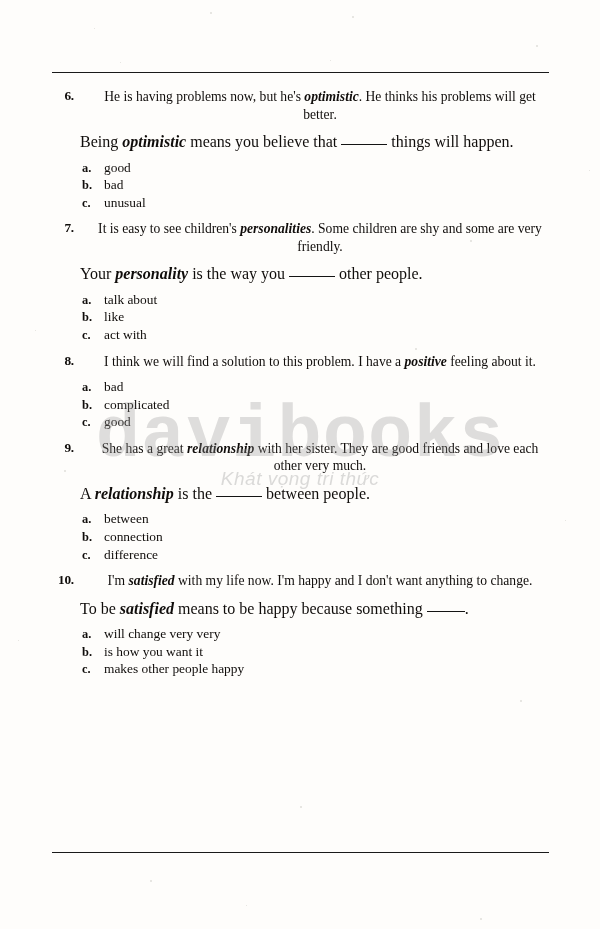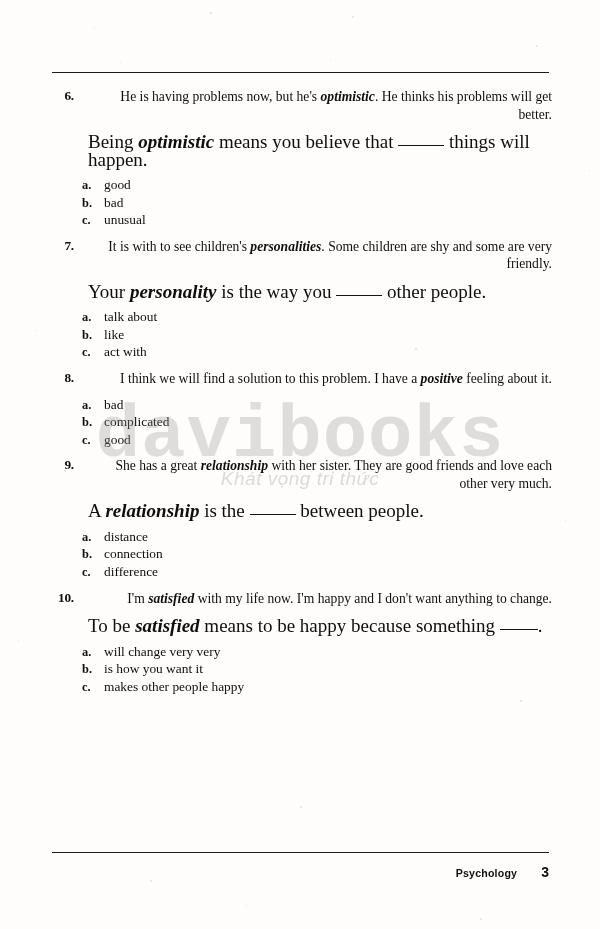--- a/index.html
+++ b/index.html
@@ -61,26 +61,26 @@
     font-family: "Liberation Serif", serif;
     letter-spacing: -0.2px;
   }
   .item .body {
     margin-left: 28px;
   }
   .stem {
     font-size: 13.6px;
     line-height: 17.5px;
     margin: 0 0 0 8px;
-    text-align: right;
+    text-align: center;
   }
   .prompt {
-    font-size: 19px;
+    font-size: 16px;
     line-height: 17.5px;
-    margin: 10px 0 0 8px;
+    margin: 10px 0 0 0;
   }
   .bold-italic {
     font-weight: bold;
     font-style: italic;
   }
   .blank {
     display: inline-block;
     border-bottom: 1px solid #141414;
     width: 46px;
     height: 10px;
@@ -175,21 +175,21 @@
           <ul class="choices">
             <li><span class="ltr">a.</span><span>good</span></li>
             <li><span class="ltr">b.</span><span>bad</span></li>
             <li><span class="ltr">c.</span><span>unusual</span></li>
           </ul>
         </div>
       </div>
       <div class="item">
         <div class="num">7.</div>
         <div class="body">
-          <p class="stem"><span>It is with to see children's </span><span class="bold-italic">personalities</span><span>. Some children are shy and some are very friendly.</span></p>
+          <p class="stem"><span>It is easy to see children's </span><span class="bold-italic">personalities</span><span>. Some children are shy and some are very friendly.</span></p>
           <p class="prompt"><span>Your </span><span class="bold-italic">personality</span><span> is the way you </span><span class="blank"></span><span> other people.</span></p>
           <ul class="choices">
             <li><span class="ltr">a.</span><span>talk about</span></li>
             <li><span class="ltr">b.</span><span>like</span></li>
             <li><span class="ltr">c.</span><span>act with</span></li>
           </ul>
         </div>
       </div>
       <div class="item">
         <div class="num">8.</div>
@@ -201,21 +201,21 @@
             <li><span class="ltr">c.</span><span>good</span></li>
           </ul>
         </div>
       </div>
       <div class="item">
         <div class="num">9.</div>
         <div class="body">
           <p class="stem"><span>She has a great </span><span class="bold-italic">relationship</span><span> with her sister. They are good friends and love each other very much.</span></p>
           <p class="prompt"><span>A </span><span class="bold-italic">relationship</span><span> is the </span><span class="blank"></span><span> between people.</span></p>
           <ul class="choices">
-            <li><span class="ltr">a.</span><span>distance</span></li>
+            <li><span class="ltr">a.</span><span>between</span></li>
             <li><span class="ltr">b.</span><span>connection</span></li>
             <li><span class="ltr">c.</span><span>difference</span></li>
           </ul>
         </div>
       </div>
       <div class="item">
         <div class="num">10.</div>
         <div class="body">
           <p class="stem"><span>I'm </span><span class="bold-italic">satisfied</span><span> with my life now. I'm happy and I don't want anything to change.</span></p>
           <p class="prompt"><span>To be </span><span class="bold-italic">satisfied</span><span> means to be happy because something </span><span class="blank short"></span><span>.</span></p>
@@ -223,24 +223,20 @@
             <li><span class="ltr">a.</span><span>will change very very</span></li>
             <li><span class="ltr">b.</span><span>is how you want it</span></li>
             <li><span class="ltr">c.</span><span>makes other people happy</span></li>
           </ul>
         </div>
       </div>
     </div>
 
   <div class="rule bottom"></div>
 
-  <div class="footer">
-    <span class="label">Psychology</span>
-    <span class="pageno">3</span>
-  </div>
 
   <div class="watermark">
     <div class="wm-main">davibooks</div>
     <div class="wm-sub">Khát vọng tri thức</div>
   </div>
 
 <div class="speck" style="left: 210px; top: 12px; width: 2px; height: 2px;"></div>
     <div class="speck" style="left: 352px; top: 16px; width: 2px; height: 2px;"></div>
     <div class="speck" style="left: 536px; top: 45px; width: 2px; height: 2px;"></div>
     <div class="speck" style="left: 94px; top: 28px; width: 1px; height: 1px;"></div>

